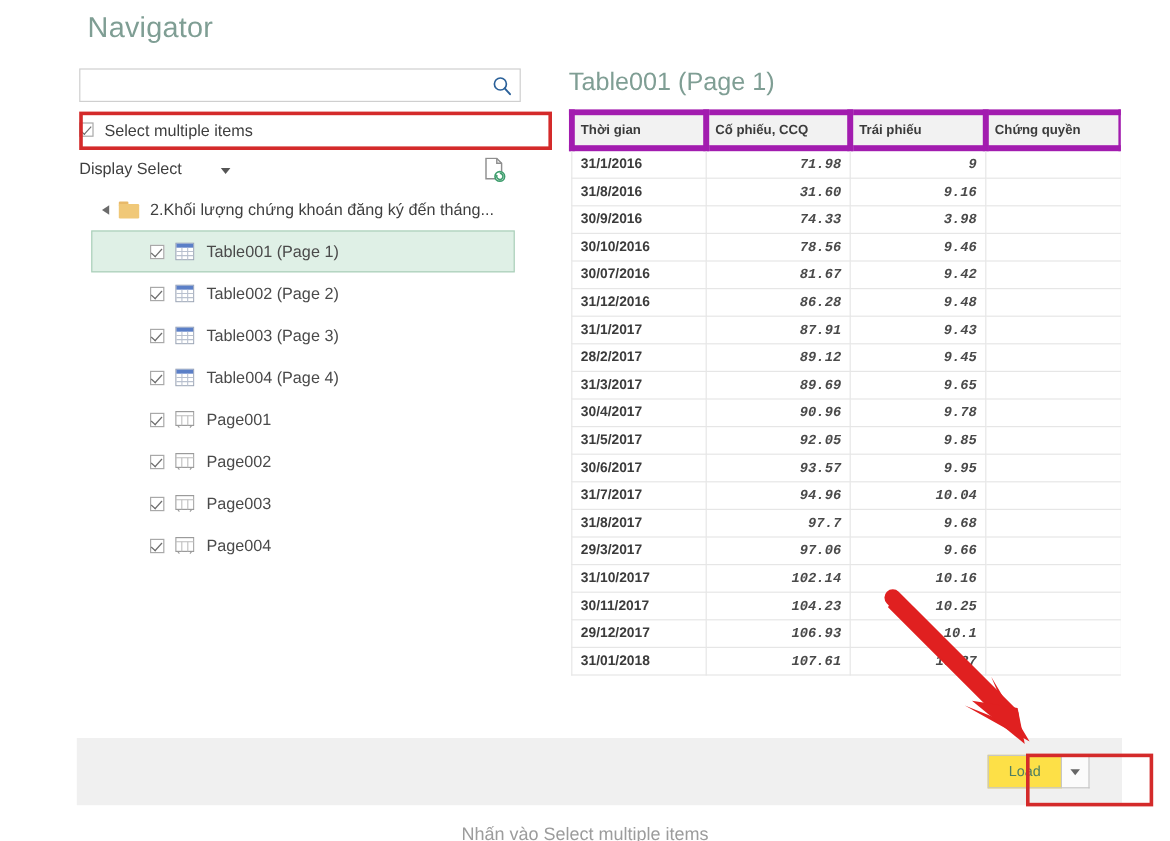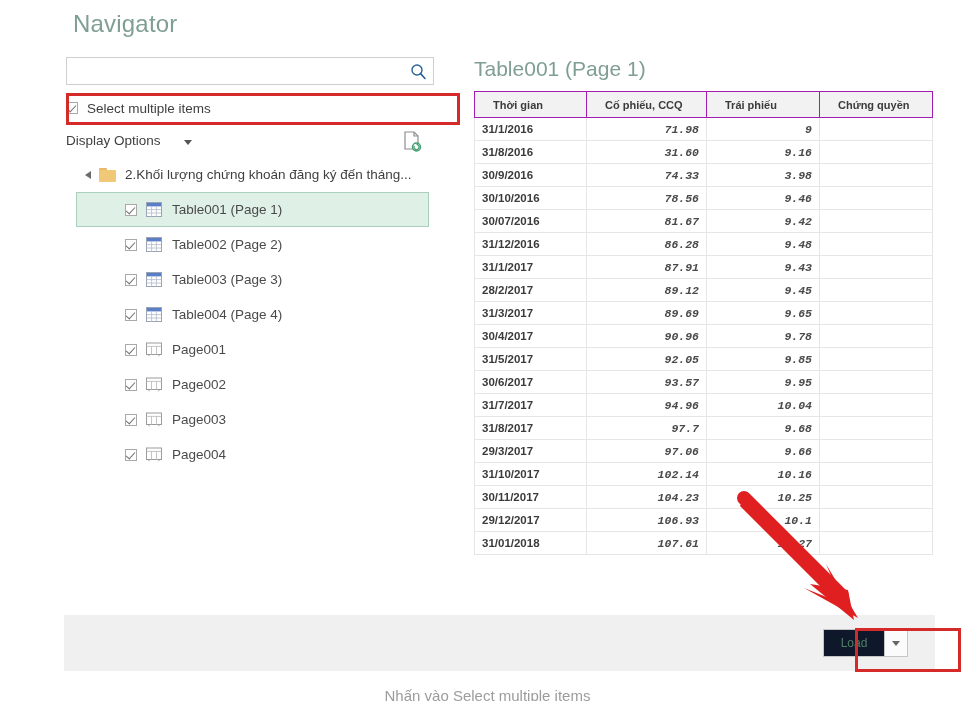--- a/index.html
+++ b/index.html
@@ -204,25 +204,25 @@
     font-weight: 400;
   }
   #preview-table {
     border-collapse: collapse;
     width: 458px;
     table-layout: fixed;
     font-size: 11.5px;
   }
   #preview-table th {
     background: #f2f2f2;
-    border: 1px solid #a21caf;
+    border: 5px solid #a21caf;
     color: #3b3b3b;
     font-weight: bold;
     text-align: left;
-    padding: 5px 18px;
+    padding: 5px 5px;
     font-size: 11px;
     height: 15px;
   }
   #preview-table td {
     border: 1px solid #e6e6e6;
     padding: 4px 7px;
     height: 14px;
     color: #4a4a4a;
     font-style: italic;
     font-weight: bold;
@@ -256,21 +256,21 @@
     background: #f0f0f0;
   }
   #load-button-group {
     position: absolute;
     right: 27px; top: 14px;
     display: flex;
     height: 28px;
   }
   #load-button {
     width: 62px;
-    background: #0f172a;
+    background: #fde047;
     border: 1px solid #c6c6c6;
     box-sizing: border-box;
     display: flex;
     align-items: center;
     justify-content: center;
     font-size: 12px;
     color: #4e7f63;
     cursor: pointer;
   }
   #load-split-button {
@@ -333,21 +333,21 @@
         <line x1="10.6" y1="10.6" x2="15" y2="15.5" stroke="#2a6099" stroke-width="1.6" stroke-linecap="round"></line>
       </svg>
     </div>
 
     <div id="select-multiple-row">
       <span class="cb checked"></span>
       <span id="select-multiple-label">Select multiple items</span>
     </div>
 
     <div id="display-options-row">
-      <span id="display-options-label">Display Options</span>
+      <span id="display-options-label">Display Select</span>
       <span id="display-options-caret"></span>
       <svg id="refresh-doc-icon" viewBox="0 0 20 22">
         <path d="M3 1 h9 l4 4 v13 h-13 z" fill="#ffffff" stroke="#8e8e8e" stroke-width="1.2"></path>
         <path d="M12 1 v4 h4" fill="none" stroke="#8e8e8e" stroke-width="1.2"></path>
         <circle cx="14.5" cy="16" r="4" fill="#ffffff" stroke="#3f9e6e" stroke-width="1.4"></circle>
         <path d="M14.5 13.4 a2.6 2.6 0 1 1 -2.3 1.4" fill="none" stroke="#3f9e6e" stroke-width="1.3"></path>
       </svg>
     </div>
 
     <div id="tree">

